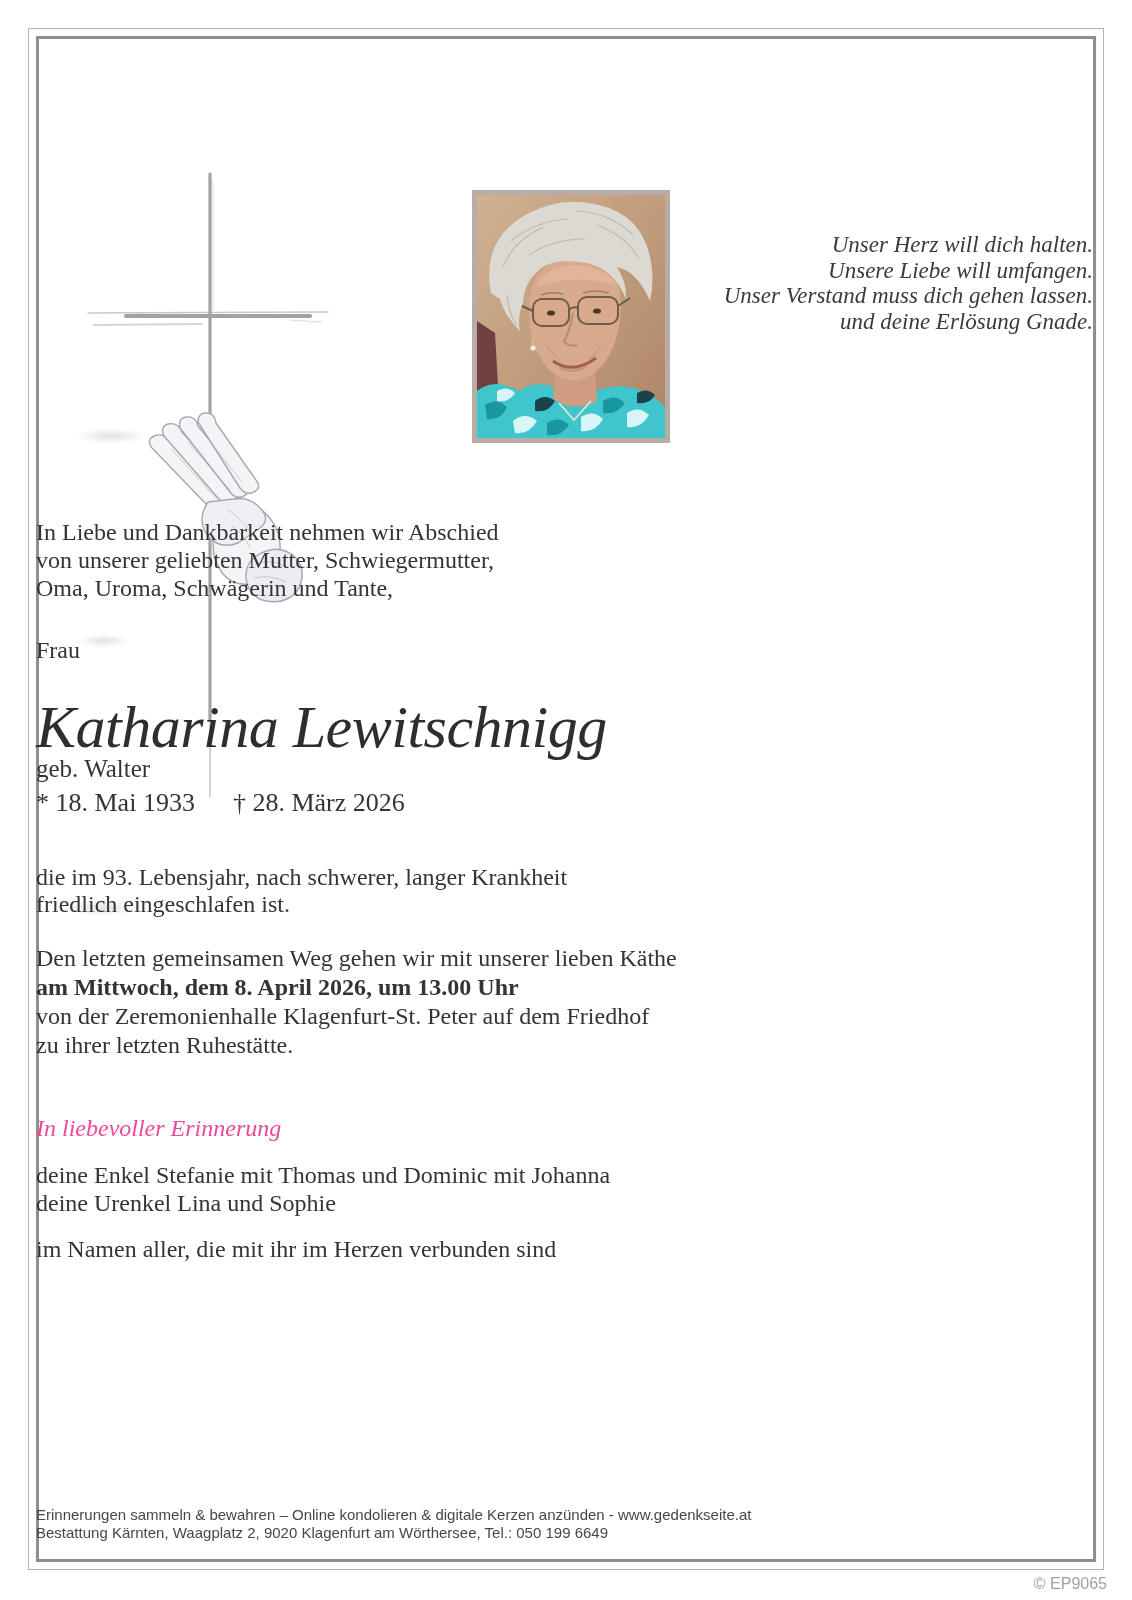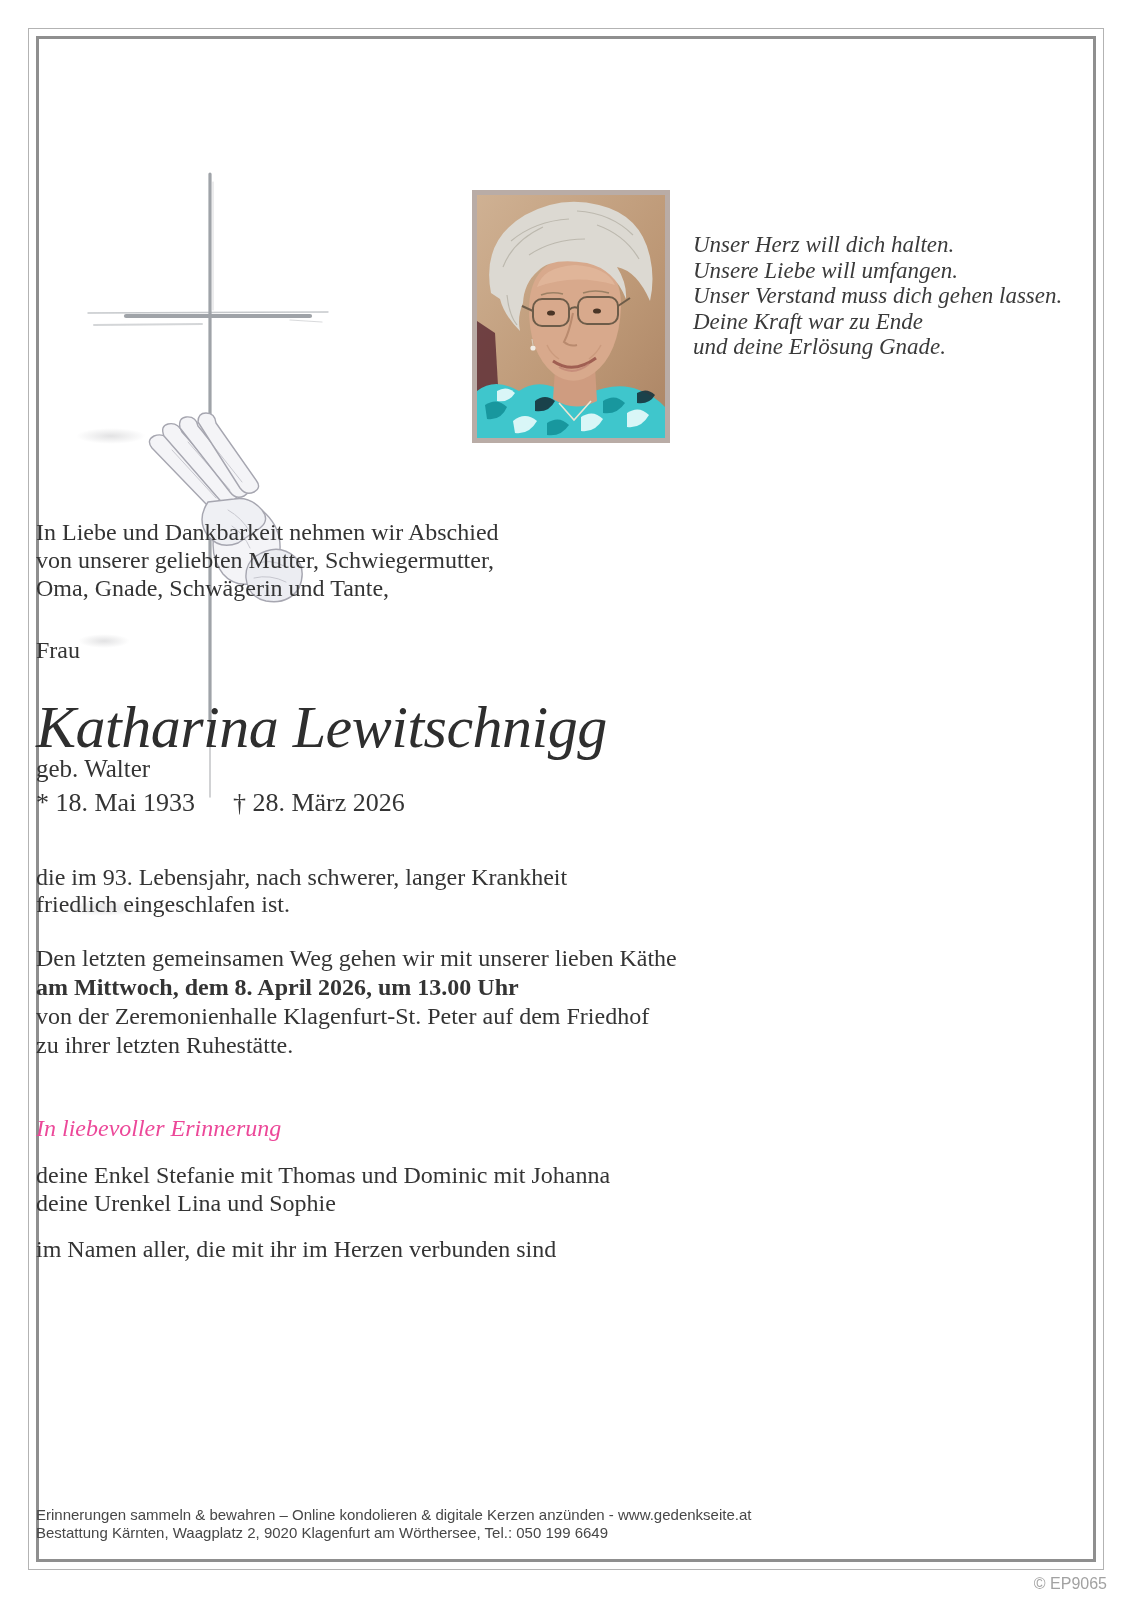--- a/index.html
+++ b/index.html
@@ -23,21 +23,21 @@
   .s2{left:78px;top:634px;width:52px;height:14px;}
   .s3{left:62px;top:900px;width:80px;height:16px;}
   .photo{
     position:absolute;left:472px;top:190px;width:188px;height:243px;
     border:5px solid #b9aca6;background:#c2a081;
   }
   .photo svg{display:block;}
   .poem{
     position:absolute;left:693px;top:232px;width:400px;
     font-style:italic;font-size:23px;line-height:25.5px;color:#3a3a3a;
-    text-align:left;white-space:nowrap;
+    text-align:right;white-space:nowrap;
   }
   .col{position:absolute;left:36px;right:44px;text-align:left;}
   .intro{top:518px;font-size:24px;line-height:28px;}
   .salutation{top:637px;font-size:24px;}
   .name{
     top:696px;font-size:60px;line-height:62px;font-style:italic;
     color:#2e2e2e;letter-spacing:-0.5px;
   }
   .maiden{top:755px;font-size:25px;}
   .dates{top:788px;font-size:26px;}
@@ -163,28 +163,27 @@
 
       <path d="M55,144 L56,150" stroke="#d9c9b8" stroke-width="1.2"></path>
       <circle cx="56" cy="153" r="2.6" fill="#f2ede6"></circle>
     </svg>
   </div>
 
   <div class="poem">
     <div>Unser Herz will dich halten.</div>
     <div>Unsere Liebe will umfangen.</div>
     <div>Unser Verstand muss dich gehen lassen.</div>
-    <div>Deine Kraft war zu Ende</div>
     <div>und deine Erlösung Gnade.</div>
   </div>
 
   <div class="col intro">
     <div>In Liebe und Dankbarkeit nehmen wir Abschied</div>
     <div>von unserer geliebten Mutter, Schwiegermutter,</div>
-    <div>Oma, Gnade, Schwägerin und Tante,</div>
+    <div>Oma, Uroma, Schwägerin und Tante,</div>
   </div>
 
   <div class="col salutation">Frau</div>
 
   <div class="col name">Katharina Lewitschnigg</div>
 
   <div class="col maiden">geb. Walter</div>
 
   <div class="col dates">
     <span>* 18. Mai 1933</span><span class="death">† 28. März 2026</span>

